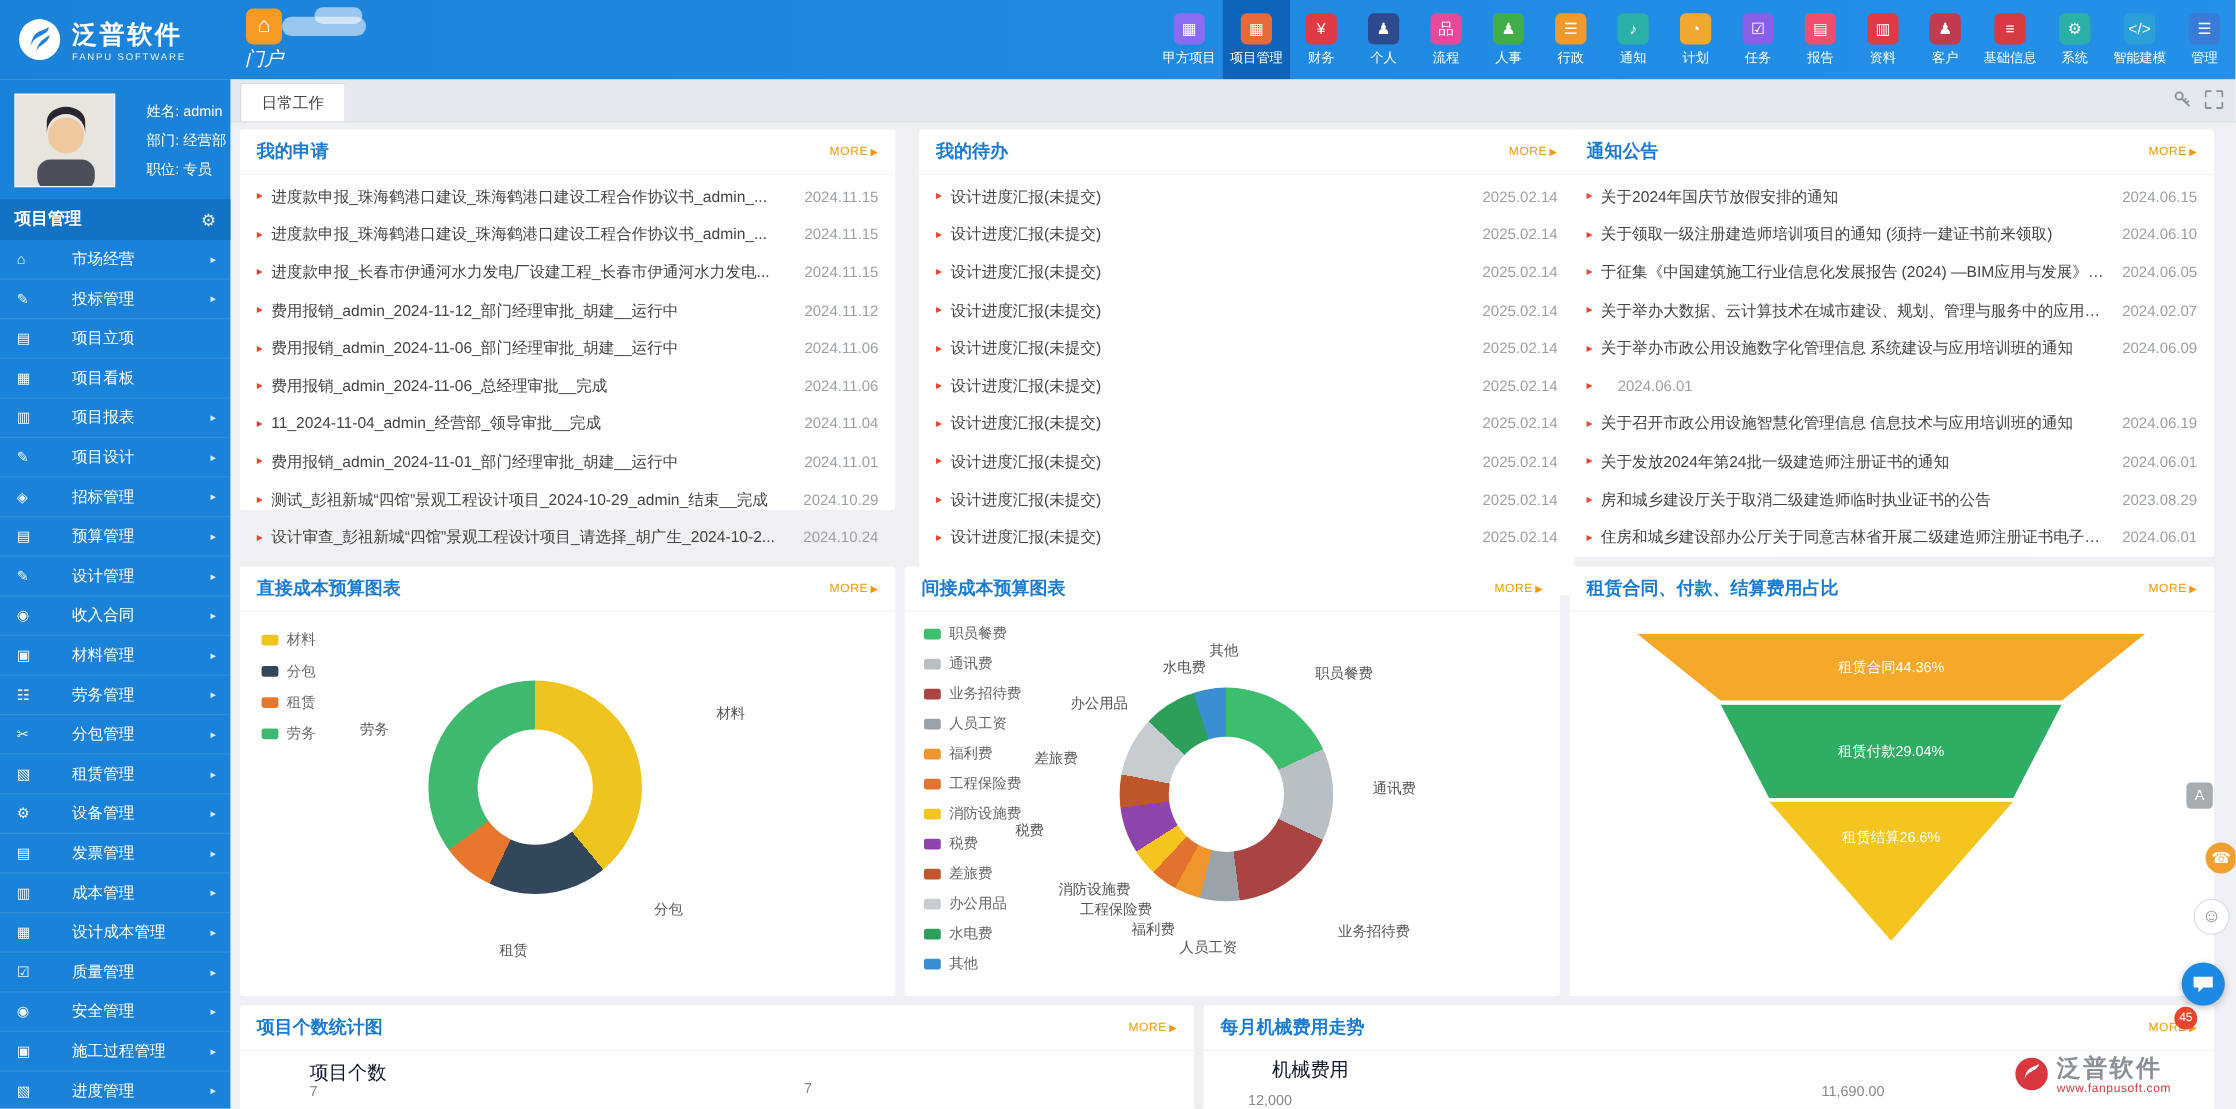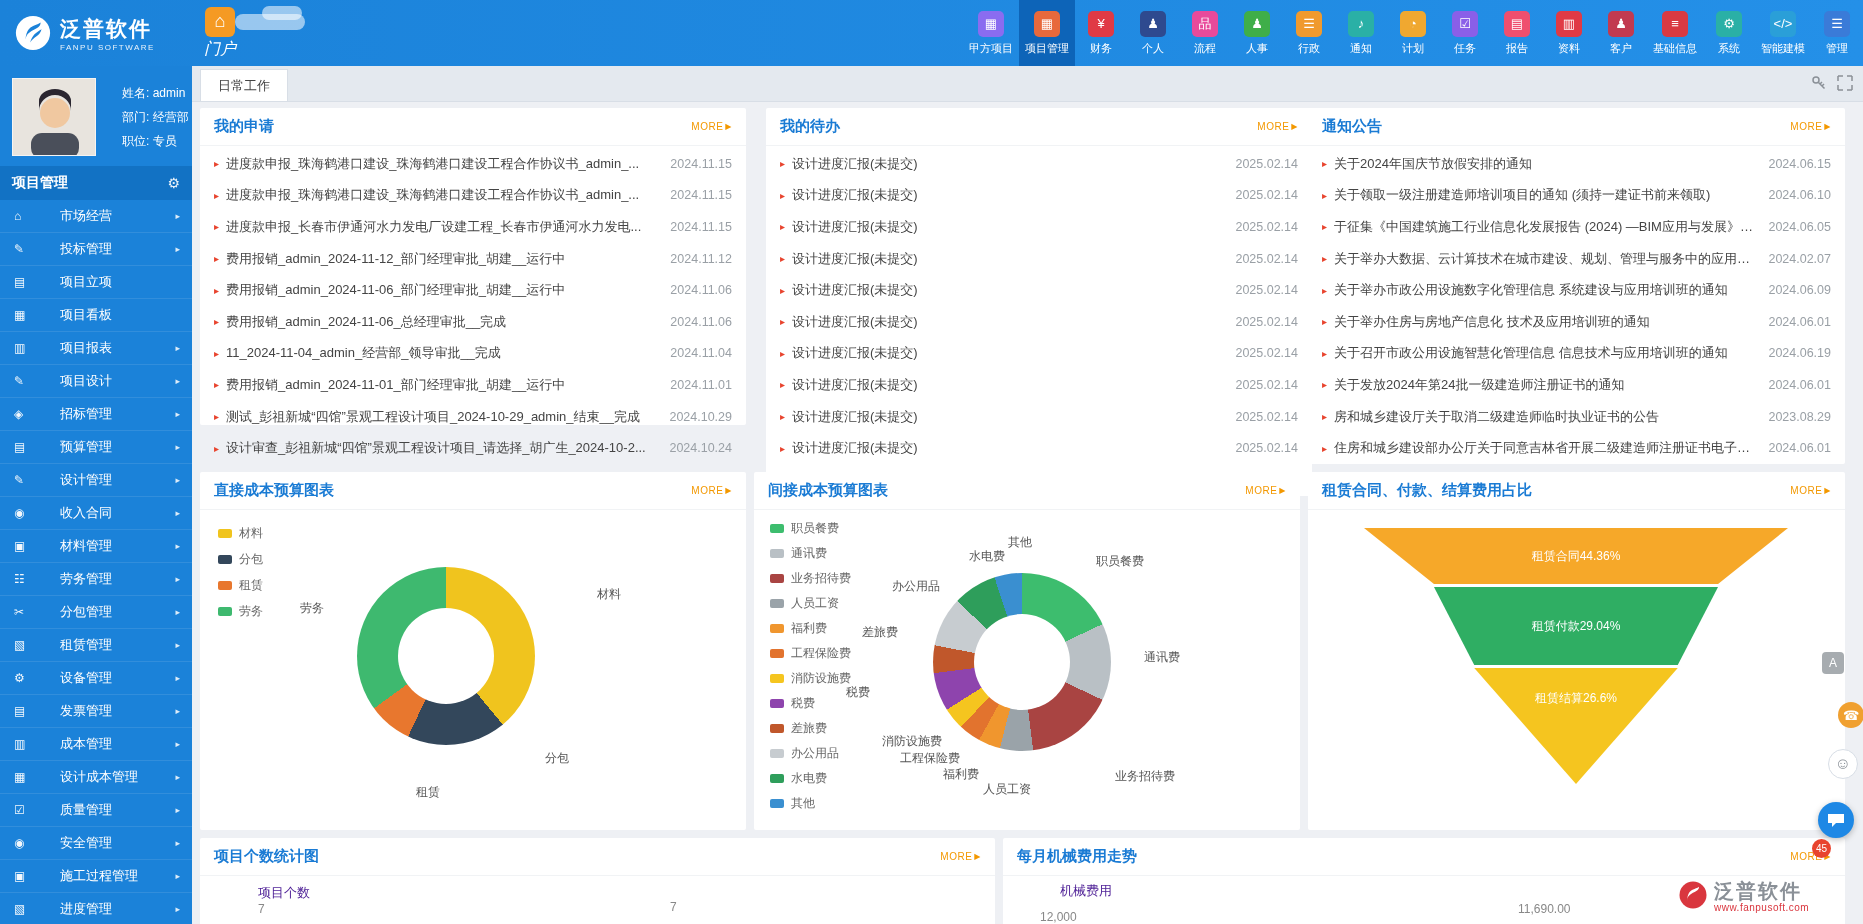--- a/index.html
+++ b/index.html
@@ -80,21 +80,21 @@
 .d-direct{left:157px;top:95px;width:178px;height:178px;}
 .d-indirect{left:179px;top:101px;width:178px;height:178px;}
 .co{position:absolute;font-size:12px;color:#555;white-space:nowrap;}
 
 .funnel{position:absolute;left:56px;top:56px;width:424px;height:278px;}
 .fseg{position:relative;margin-bottom:3px;display:flex;align-items:center;justify-content:center;color:#fff;font-size:12px;}
 .fseg1{height:56px;clip-path:polygon(0% 0%,100% 0%,83.5% 100%,16.5% 100%);}
 .fseg2{height:78px;clip-path:polygon(16.5% 0%,83.5% 0%,74% 100%,26% 100%);}
 .fseg3{height:116px;clip-path:polygon(26% 0%,74% 0%,50% 100%);align-items:flex-start;padding-top:22px;}
 
-.mini-label{position:absolute;font-size:13px;color:#4c1d95;white-space:nowrap;}
+.mini-label{position:absolute;font-size:16px;color:#0f172a;white-space:nowrap;}
 .mini-num{position:absolute;font-size:12px;color:#888;white-space:nowrap;}
 
 
 .float-tool{position:absolute;z-index:40;display:flex;align-items:center;justify-content:center;cursor:pointer;}
 .f-text{left:1822px;top:652px;width:22px;height:22px;border-radius:4px;background:rgba(60,70,80,.45);color:#fff;font-size:12px;}
 .f-orange{left:1838px;top:702px;width:26px;height:26px;border-radius:50%;background:#f0a030;color:#fff;font-size:13px;}
 .f-avatar{left:1828px;top:749px;width:30px;height:30px;border-radius:50%;background:#fff;border:1px solid #d8dee6;color:#8a9097;font-size:16px;}
 .f-chat{left:1818px;top:802px;width:36px;height:36px;border-radius:50%;background:#1e88e5;box-shadow:0 2px 6px rgba(0,0,0,.25);}
 .f-badge{left:1812px;top:839px;width:19px;height:19px;border-radius:50%;background:#e8442e;color:#fff;font-size:10px;z-index:41;text-align:center;}
 
@@ -499,21 +499,20 @@
             <span class="lp-text">关于举办大数据、云计算技术在城市建设、规划、管理与服务中的应用培训班...</span>
             <span class="lp-date">2024.02.07</span>
           </div>
           <div class="lp-row">
             <span class="lp-bullet">▸</span>
             <span class="lp-text">关于举办市政公用设施数字化管理信息 系统建设与应用培训班的通知</span>
             <span class="lp-date">2024.06.09</span>
           </div>
           <div class="lp-row">
             <span class="lp-bullet">▸</span>
-            <span class="lp-text">关于举办住房与房地产信息化 技术及应用培训班的通知</span>
             <span class="lp-date">2024.06.01</span>
           </div>
           <div class="lp-row">
             <span class="lp-bullet">▸</span>
             <span class="lp-text">关于召开市政公用设施智慧化管理信息 信息技术与应用培训班的通知</span>
             <span class="lp-date">2024.06.19</span>
           </div>
           <div class="lp-row">
             <span class="lp-bullet">▸</span>
             <span class="lp-text">关于发放2024年第24批一级建造师注册证书的通知</span>

